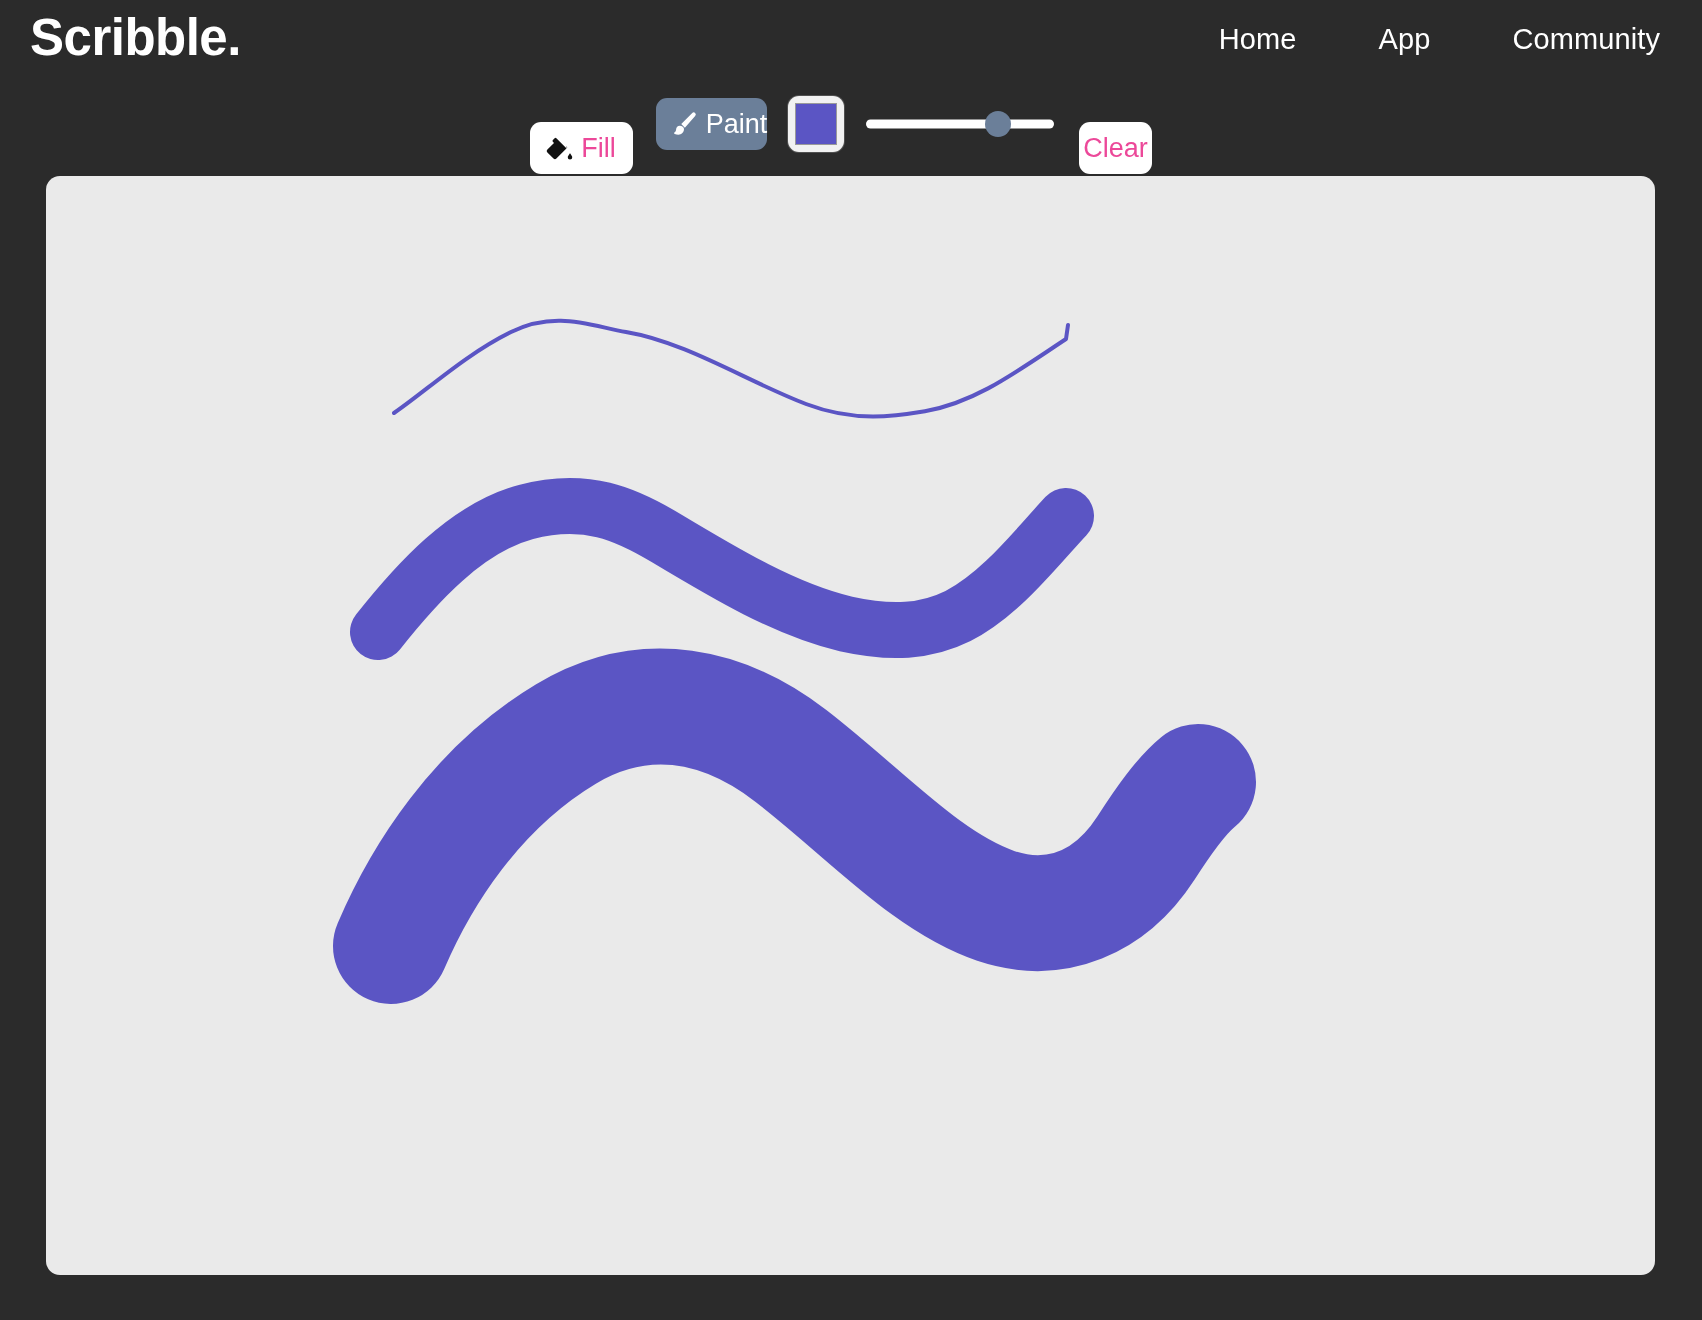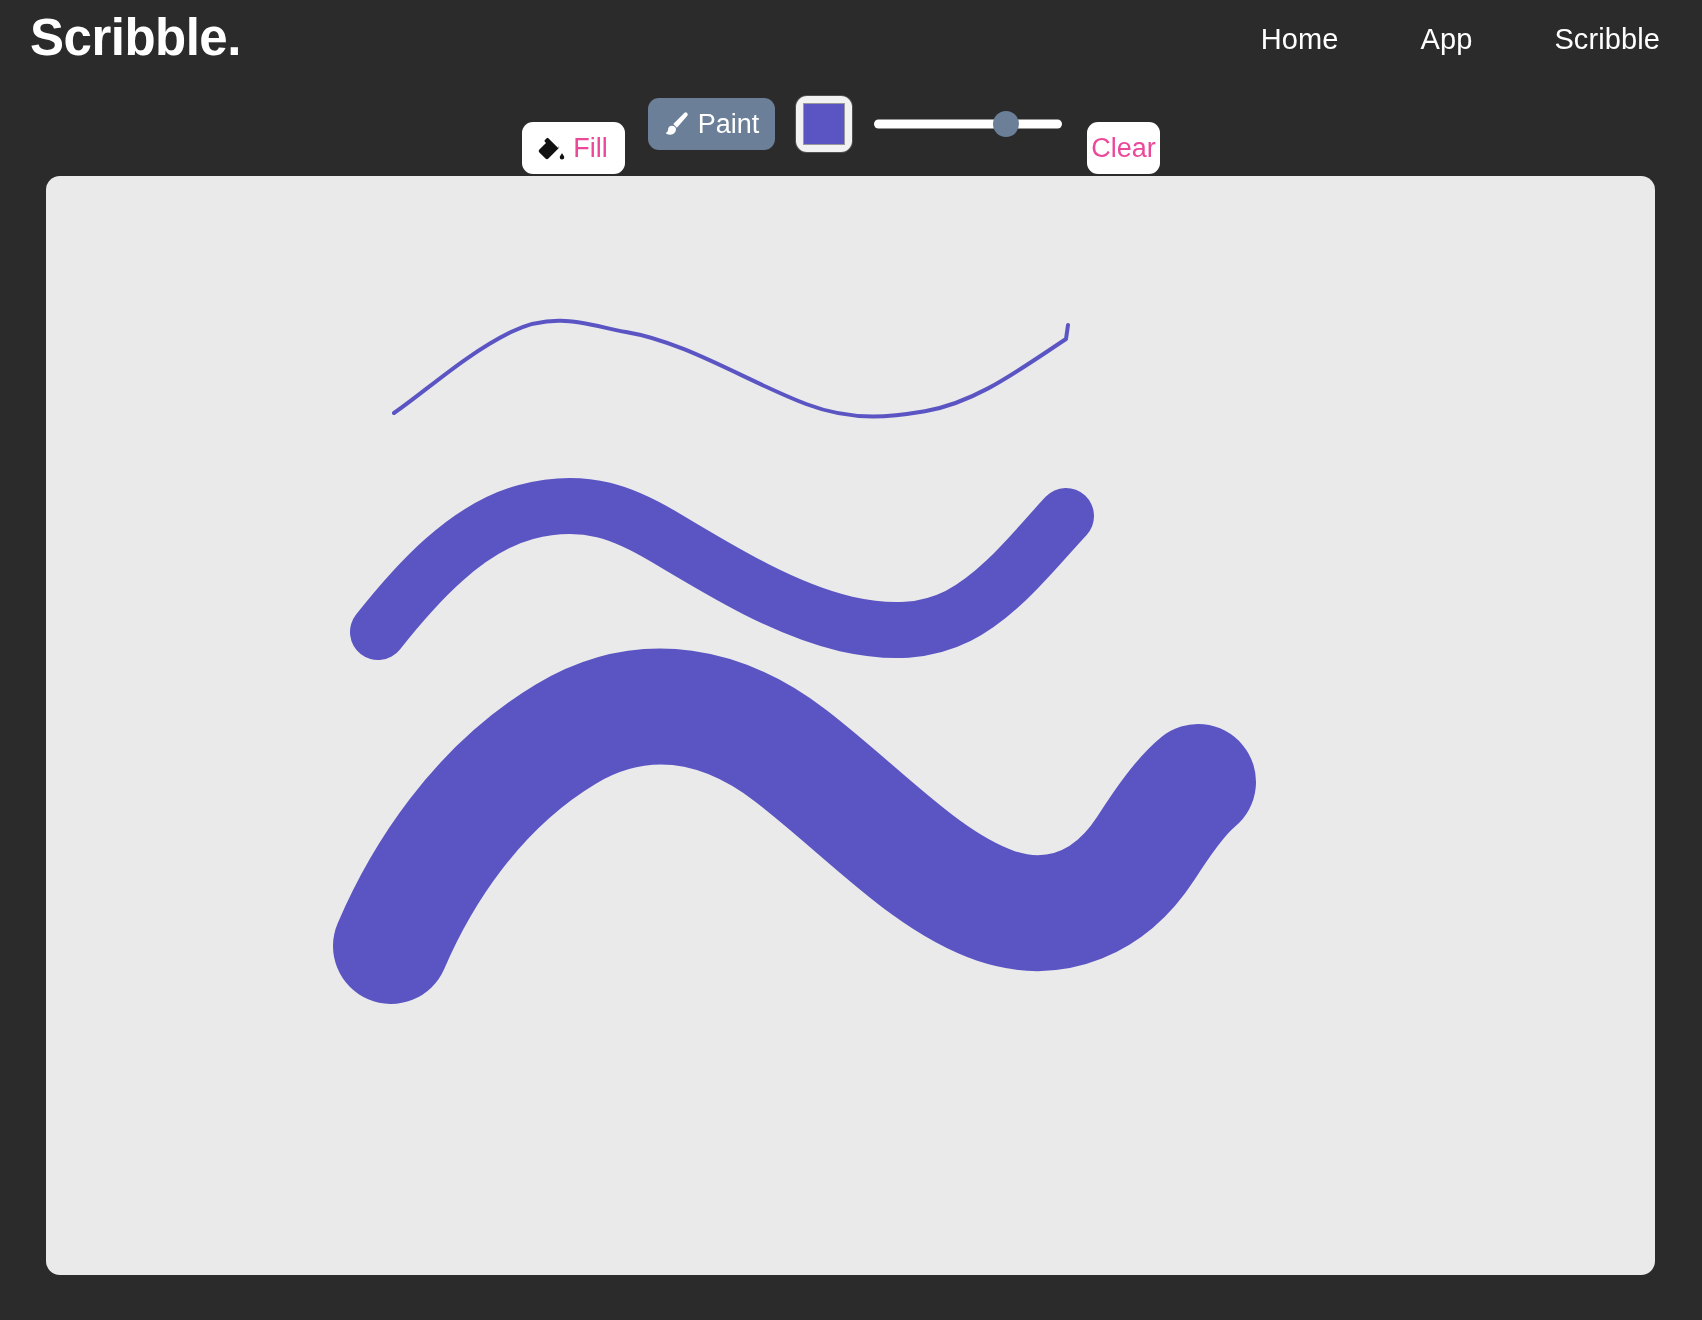--- a/index.html
+++ b/index.html
@@ -78,21 +78,21 @@
   .tool-btn.light {
     background: #ffffff;
     color: #ec4899;
     margin-top: 48px;
   }
   .tool-btn.slate {
     background: #6b7f99;
     color: #ffffff;
   }
   #fill-btn { margin-right: 23px; padding: 0 17px 0 14px; }
-  #paint-btn { margin-right: 21px; padding: 0 16px 0 13px; }
+  #paint-btn { margin-right: 21px; padding: 0 0 0 13px; }
 
   .icon-svg { display: block; flex: 0 0 auto; }
 
   
   .swatch-wrap {
     width: 56px;
     height: 56px;
     background: #f2f2f2;
     border-radius: 11px;
     display: flex;
@@ -154,21 +154,21 @@
   .canvas-frame svg { display: block; }
 </style>
 </head>
 <body style="background: rgb(43, 43, 43);">
 
 <div class="header">
   <div class="brand">Scribble.</div>
   <nav class="nav">
     <a class="nav-link">Home</a>
     <a class="nav-link">App</a>
-    <a class="nav-link">Scribble</a>
+    <a class="nav-link">Community</a>
   </nav>
 </div>
 
 <div class="toolbar">
 
   <button class="tool-btn light" id="fill-btn">
     <span>
       <svg class="icon-svg" width="30" height="30" viewBox="0 0 24 24" fill="none">
         <path d="M18.1 12.4 9.9 4.2a1 1 0 0 0-1.4 0L7.1 5.6a1 1 0 0 0 0 1.4l.9.9-5.3 5.3a1.6 1.6 0 0 0 0 2.3l4.9 4.9a1.6 1.6 0 0 0 2.3 0l8.2-8.2a1.2 1.2 0 0 0 0-1.8Z" fill="#111111"></path>
         <path d="M20.6 16.3c-.9 1.3-1.6 2.2-1.6 3.1a1.8 1.8 0 0 0 3.6 0c0-.9-.7-1.8-1.6-3.1a.25.25 0 0 0-.4 0Z" fill="#111111"></path>

